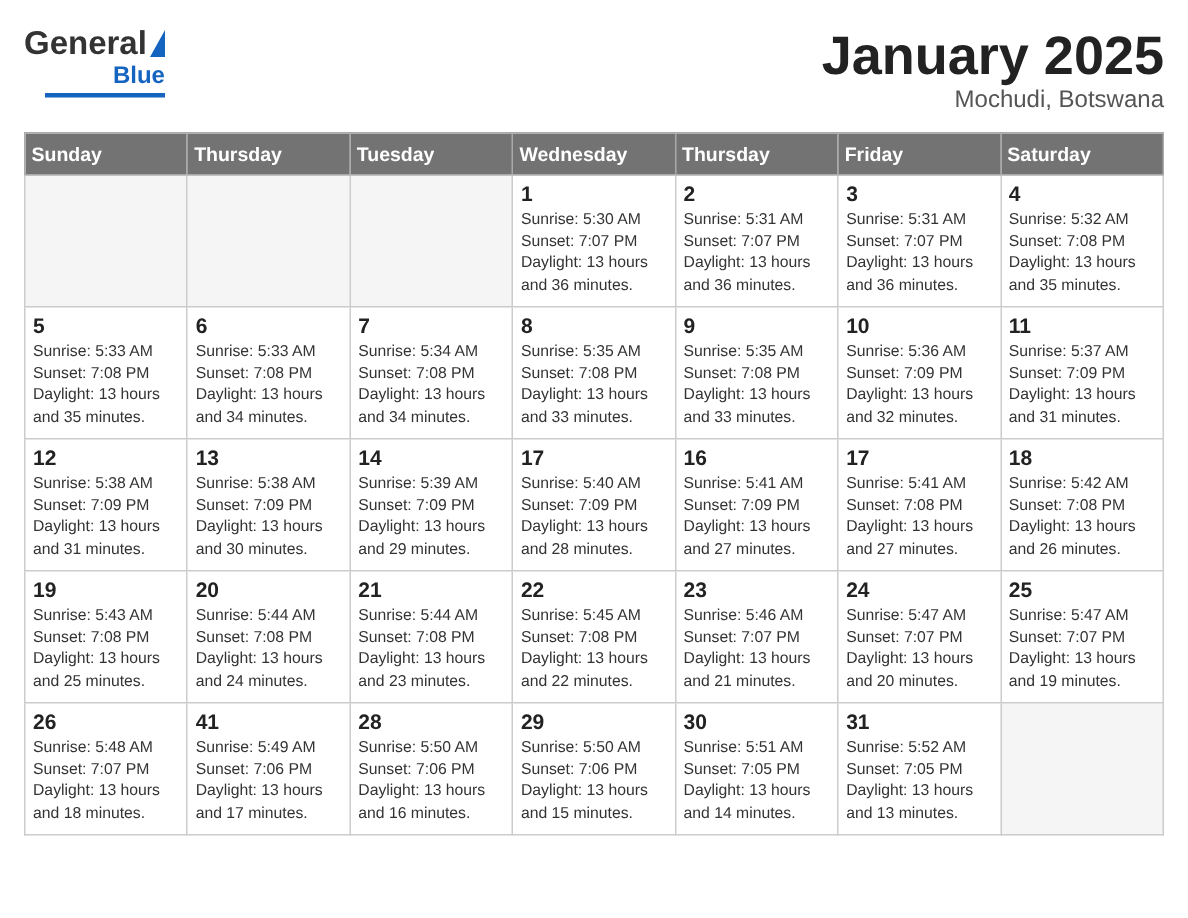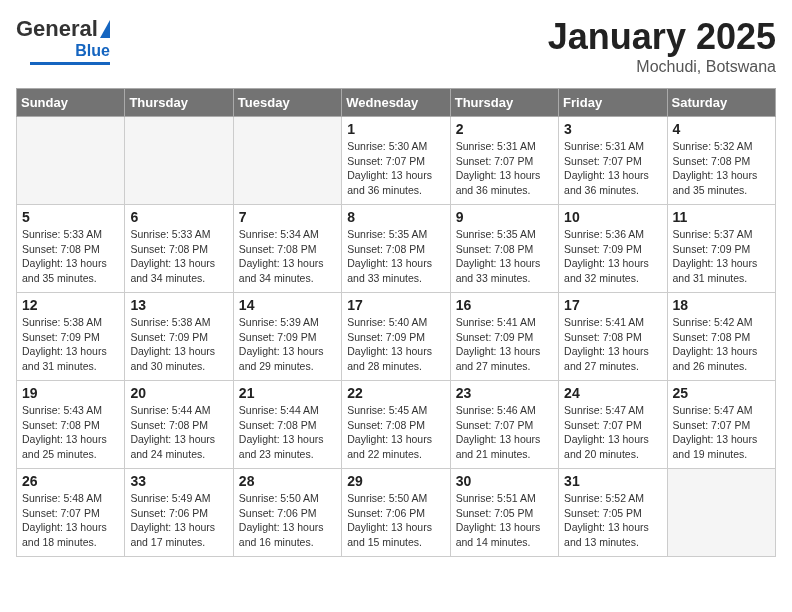--- a/index.html
+++ b/index.html
@@ -222,21 +222,21 @@
           <div class="day-number">25</div>
           <div class="day-info">Sunrise: 5:47 AM<br>Sunset: 7:07 PM<br>Daylight: 13 hours and 19 minutes.</div>
         </td>
       </tr>
       <tr class="week-row">
         <td>
           <div class="day-number">26</div>
           <div class="day-info">Sunrise: 5:48 AM<br>Sunset: 7:07 PM<br>Daylight: 13 hours and 18 minutes.</div>
         </td>
         <td>
-          <div class="day-number">33</div>
+          <div class="day-number">41</div>
           <div class="day-info">Sunrise: 5:49 AM<br>Sunset: 7:06 PM<br>Daylight: 13 hours and 17 minutes.</div>
         </td>
         <td>
           <div class="day-number">28</div>
           <div class="day-info">Sunrise: 5:50 AM<br>Sunset: 7:06 PM<br>Daylight: 13 hours and 16 minutes.</div>
         </td>
         <td>
           <div class="day-number">29</div>
           <div class="day-info">Sunrise: 5:50 AM<br>Sunset: 7:06 PM<br>Daylight: 13 hours and 15 minutes.</div>
         </td>

